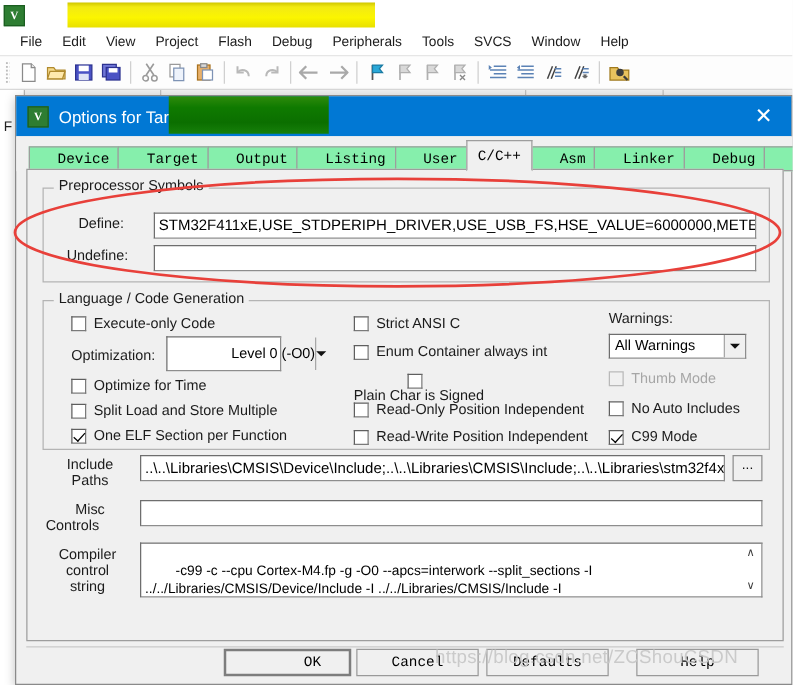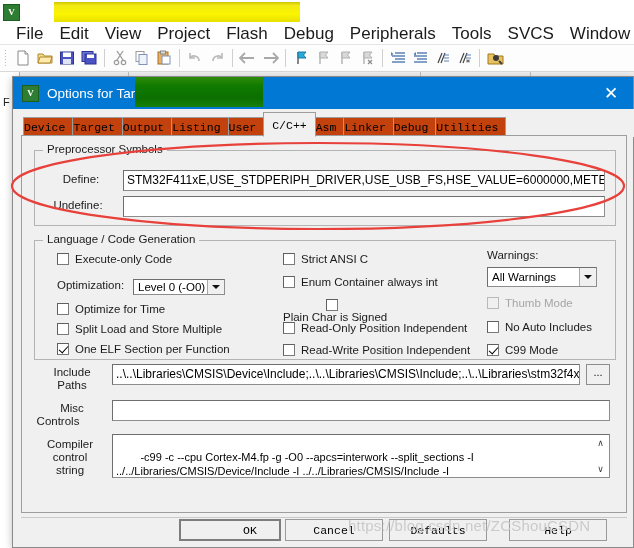--- a/index.html
+++ b/index.html
@@ -32,21 +32,21 @@
   .ide-title-text {
     position:absolute; left:302px; top:3px;
     font-size:13px; color:#4a4a4a; white-space:nowrap;
   }
 
   .ide-menubar {
     position:absolute; left:0; top:24px; width:634px; height:20px;
     background:#ffffff; display:flex; align-items:center; padding-left:8px;
   }
   .menu-item {
-    font-size:17px; color:#1b1b1b; padding:2px 8px; white-space:nowrap;
+    font-size:11px; color:#1b1b1b; padding:2px 8px; white-space:nowrap;
   }
 
   .ide-toolbar {
     position:absolute; left:0; top:44px; width:634px; height:28px;
     background:#fdfdfd; border-top:1px solid #e6e6e6; border-bottom:1px solid #d9d9d9;
     display:flex; align-items:center; padding-left:4px;
   }
   .grip { width:4px; height:18px; margin-right:4px;
     background-image: radial-gradient(#bcbcbc 38%, transparent 40%);
     background-size: 3px 3px; }
@@ -98,22 +98,22 @@
     color:#fff; font-size:17px; font-family:"DejaVu Sans", sans-serif;
   }
 
   
   .tabstrip {
     position:absolute; left:0; top:32px; width:622px; height:28px;
     background:#f0f0f0; padding-left:10px; display:flex; align-items:flex-end;
   }
   .tab {
     font-family:"Liberation Mono", monospace; font-size:11.5px; color:#000;
-    padding:3px 7px 3px 0; height:20px; line-height:14px;
-    background:#c2410c;
+    padding:3px 7px 3px 22px; height:20px; line-height:14px;
+    background:#86efac;
     border-left:1px solid #9d9d9d; border-top:1px solid #9d9d9d; border-right:1px solid #9d9d9d;
     border-bottom:1px solid #9d9d9d;
     margin-right:-1px; white-space:nowrap;
   }
   .tab.active {
     height:25px; line-height:18px; background:#f0f0f0;
     border-bottom:1px solid #f0f0f0; position:relative; z-index:3;
     padding:4px 8px 4px 8px;
   }
 
@@ -436,21 +436,21 @@
 
       <div class="group" style="left:12px; top:104px; width:582px; height:120px;">
         <div class="group-title">Language / Code Generation</div>
 
         <div class="cb" style="left:22px; top:12px;">
           <span class="box"></span>
           <span class="cbtext">Execute-only Code</span>
         </div>
 
         <div class="lbl" style="left:22px; top:38px;">Optimization:</div>
-        <div class="combo" style="left:98px; top:38px; width:92px; height:16px;">
+        <div class="combo" style="left:98px; top:28px; width:92px; height:28px;padding-left:47px;">
           <span class="cval">Level 0 (-O0)</span>
           <span class="carrow">
               <i></i>
             </span>
         </div>
 
         <div class="cb" style="left:22px; top:62px;">
           <span class="box"></span>
           <span class="cbtext">Optimize for Time</span>
         </div>

